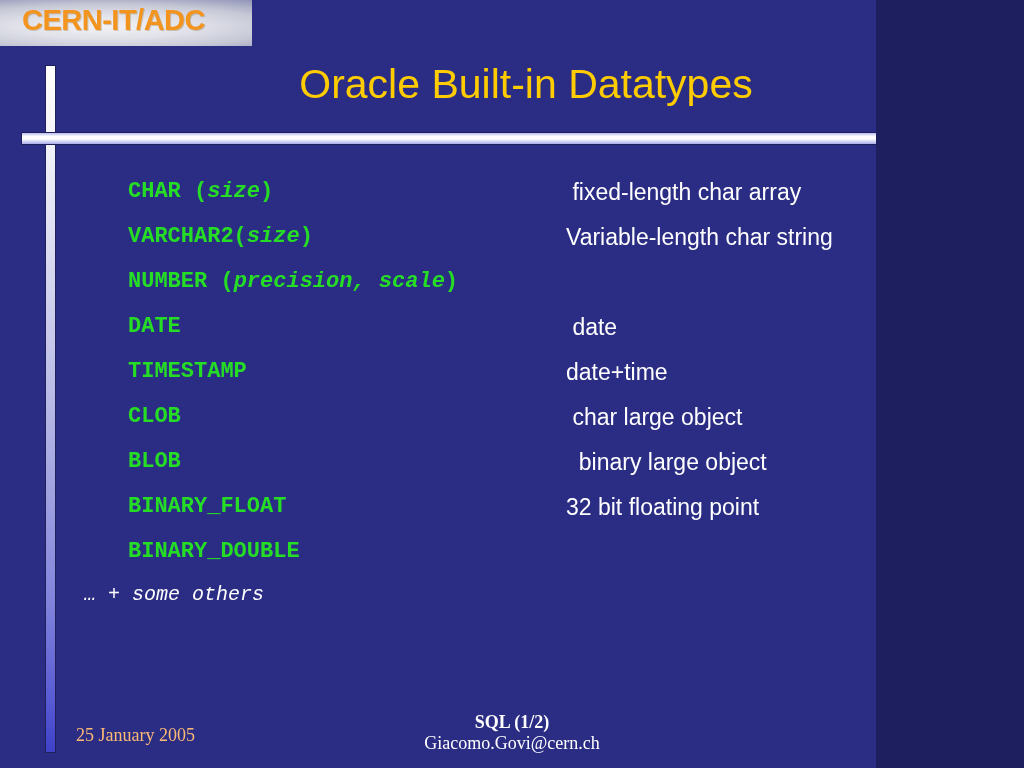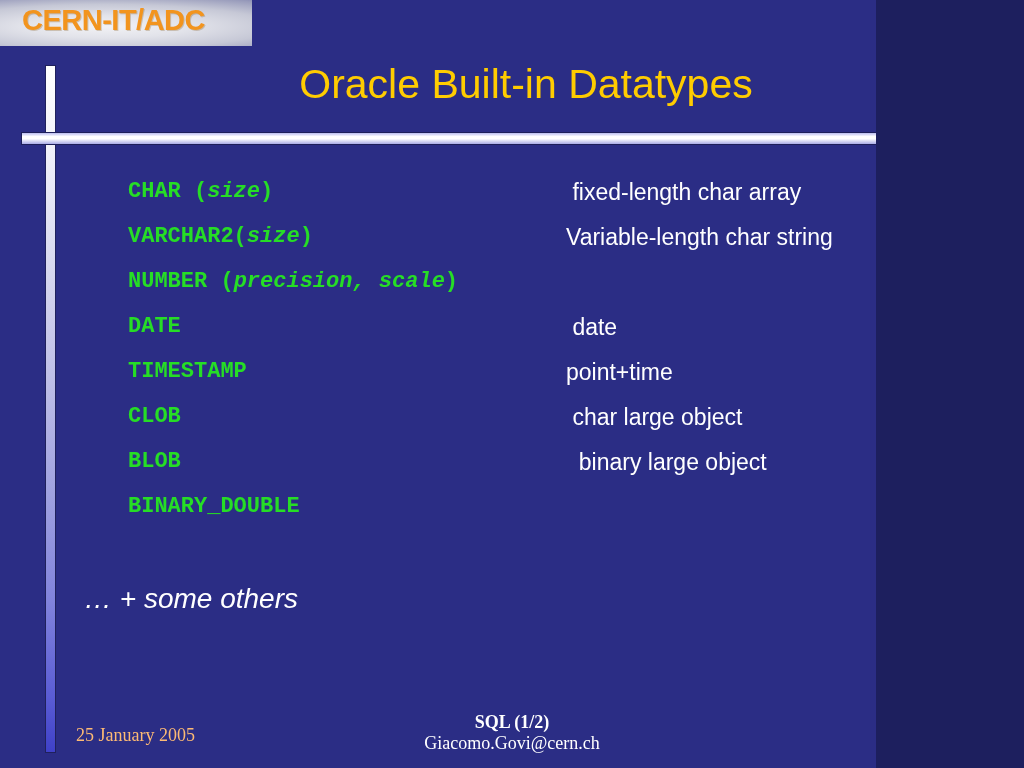--- a/index.html
+++ b/index.html
@@ -130,23 +130,23 @@
     font-family: "Liberation Sans", sans-serif;
     font-size: 23px;
     color: #ffffff;
     white-space: pre;
     line-height: 28px;
   }
   #tail {
     position: absolute;
     left: 84px;
     top: 583px;
-    font-family: Liberation Sans, sans-serif;
+    font-family: Liberation Mono, monospace;
     font-style: italic;
-    font-size: 28px;
+    font-size: 20px;
     color: #ffffff;
     white-space: pre;
   }
 
   
   #footer-date {
     position: absolute;
     left: 76px;
     top: 725px;
     font-family: "Liberation Serif", serif;
@@ -204,29 +204,33 @@
       </div>
       <div class="row">
         <div class="type"><span>NUMBER (</span><span class="param">precision, scale</span><span>)</span></div>
       </div>
       <div class="row">
         <div class="type"><span>DATE</span></div>
         <div class="desc"> date</div>
       </div>
       <div class="row">
         <div class="type"><span>TIMESTAMP</span></div>
-        <div class="desc">point+time</div>
+        <div class="desc">date+time</div>
       </div>
       <div class="row">
         <div class="type"><span>CLOB</span></div>
         <div class="desc"> char large object</div>
       </div>
       <div class="row">
         <div class="type"><span>BLOB</span></div>
         <div class="desc">  binary large object</div>
+      </div>
+      <div class="row">
+        <div class="type"><span>BINARY_FLOAT</span></div>
+        <div class="desc">32 bit floating point</div>
       </div>
       <div class="row">
         <div class="type"><span>BINARY_DOUBLE</span></div>
       </div>
     </div>
 
   <div id="tail">… + some others</div>
 
   <div id="footer-date">25 January 2005</div>
   <div id="footer-center">

